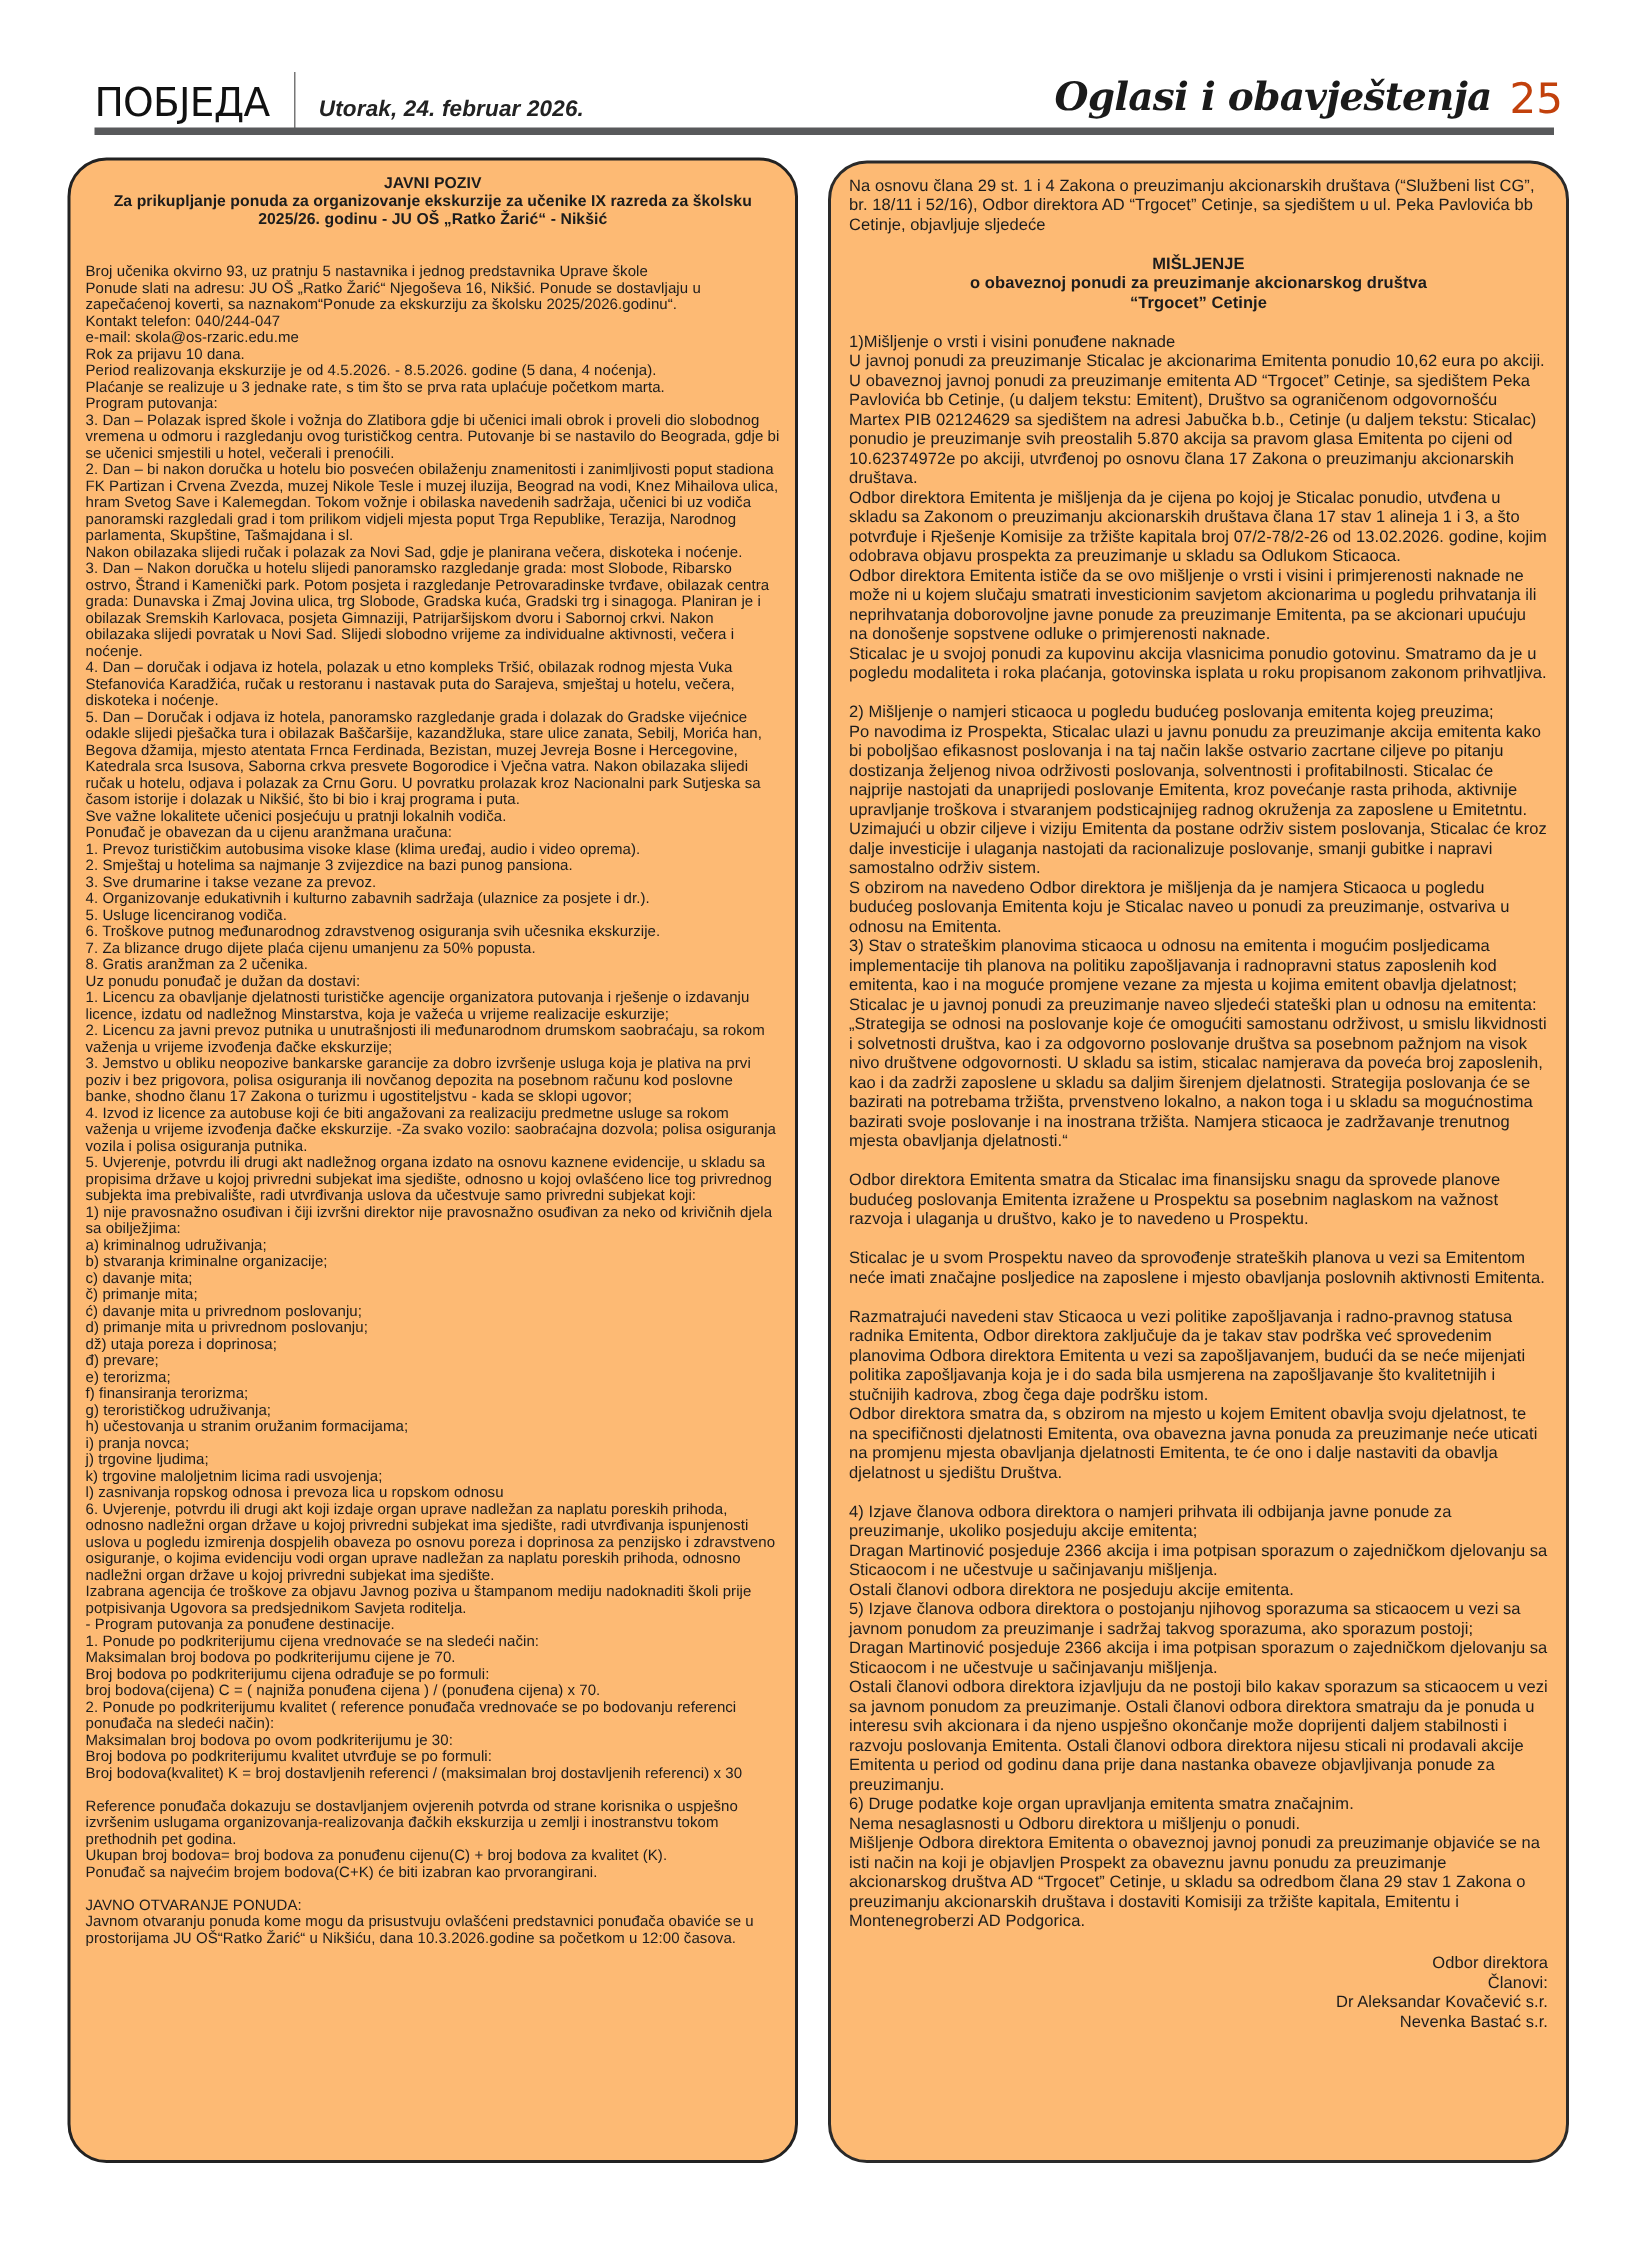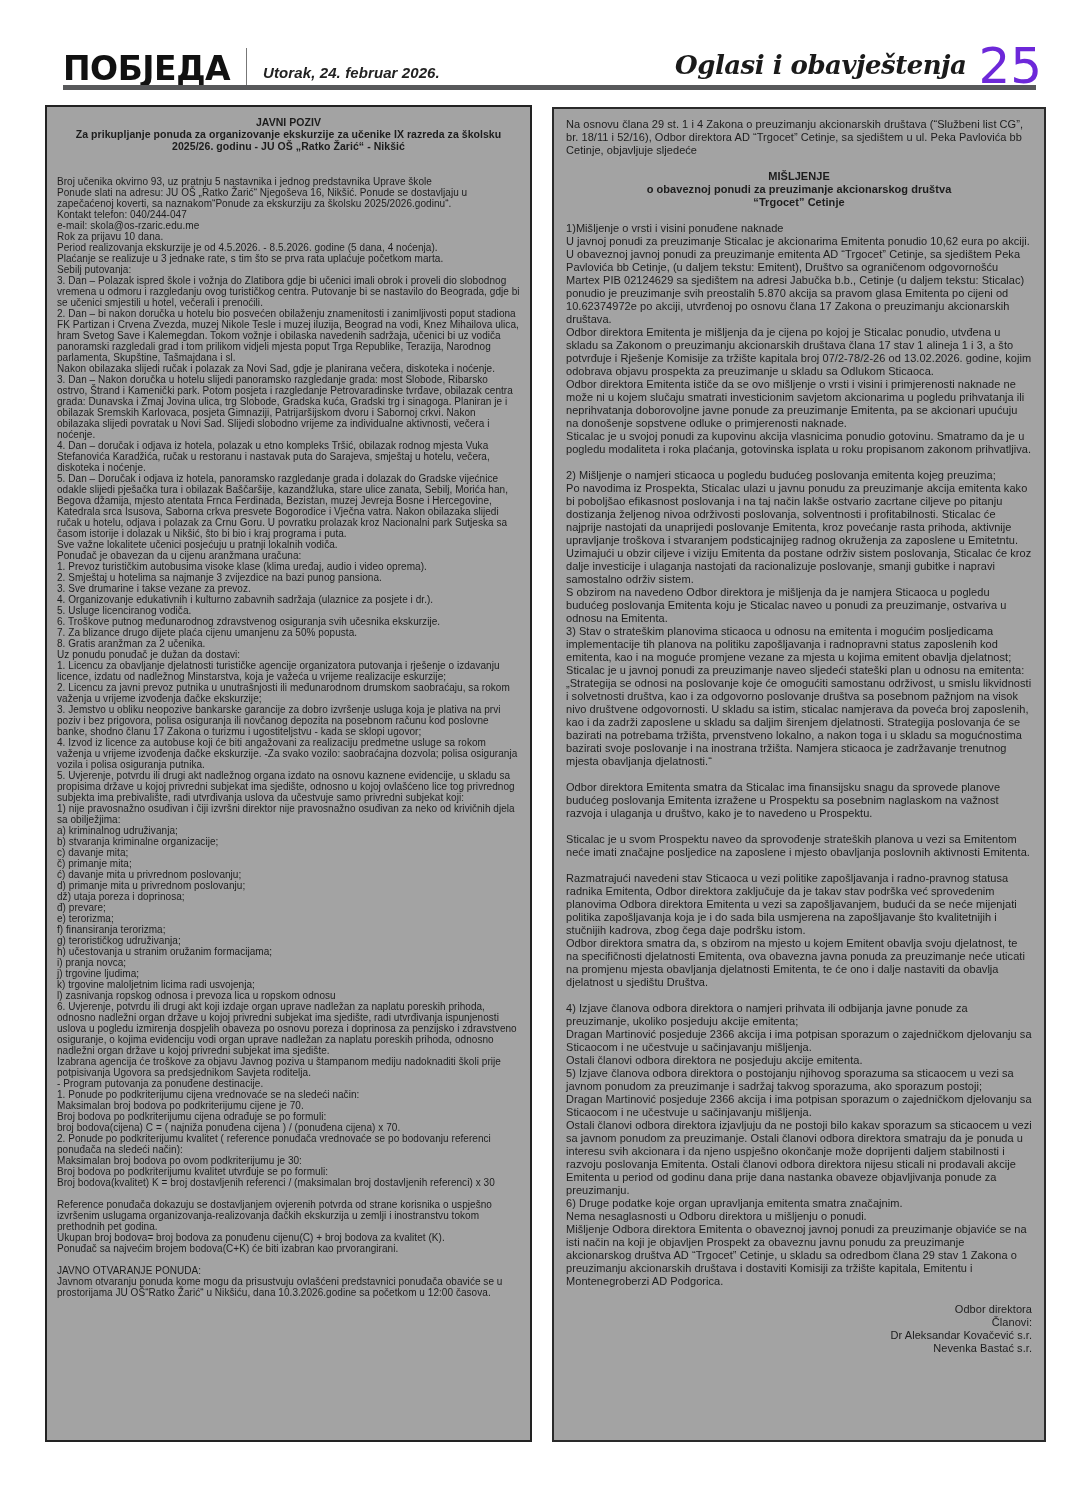--- a/index.html
+++ b/index.html
@@ -8,41 +8,41 @@
     font-family:"Liberation Sans", sans-serif;color:#1c1c1c;
     overflow:hidden;
   }
   
   .masthead{
     position:absolute;top:46px;left:63px;right:50px;height:38px;
     display:flex;align-items:flex-end;
   }
   .logo{
     font-family:"DejaVu Sans", sans-serif;
-    font-weight:bold;font-size:33px;line-height:30px;letter-spacing:-0.5px;
+    font-weight:normal;font-size:26px;line-height:30px;letter-spacing:-0.5px;
     transform:scaleY(1.02);color:#111;
   }
   .vline{width:1px;height:40px;background:#777;margin:0 16px;align-self:flex-end;margin-bottom:-4px;}
   .date{
     font-style:italic;font-size:15px;font-weight:bold;color:#222;
     padding-bottom:3px;letter-spacing:0.1px;
   }
   .head-right{margin-left:auto;display:flex;align-items:center;gap:12px;}
   .section-title{
     font-family:"DejaVu Serif", serif;font-style:italic;font-weight:bold;
     font-size:26px;color:#1a1a1a;letter-spacing:-0.5px;padding-bottom:2px;
   }
   .page-num{
-    font-family:"DejaVu Sans", sans-serif;font-size:50px;line-height:36px;
-    color:#6d28d9;font-weight:normal;
+    font-family:"DejaVu Sans", sans-serif;font-size:28px;line-height:36px;
+    color:#c2410c;font-weight:normal;
   }
   .rule{position:absolute;top:85px;left:63px;width:973px;height:5px;background:#58595b;}
 
   
-  .ad{position:absolute;box-sizing:border-box;background:#a3a3a3;overflow:hidden;}
+  .ad{position:absolute;box-sizing:border-box;background:#fdba74;overflow:hidden;border-radius:26px;}
   .ad-left{
     left:45px;top:105px;width:487px;height:1337px;
     border:2px solid #222;padding:7px 10px;
     font-size:10px;line-height:11px;--lh:11px;letter-spacing:0.05px;
   }
   .ad-right{
     left:552px;top:107px;width:494px;height:1335px;
     border:2px solid #2a2a2a;padding:9px 12px;
     font-size:11px;line-height:13px;--lh:13px;letter-spacing:0.05px;
   }
@@ -80,21 +80,21 @@
     <h1>JAVNI POZIV</h1>
     <h2>Za prikupljanje ponuda za organizovanje ekskurzije za učenike IX razreda za školsku 2025/26. godinu - JU OŠ „Ratko Žarić“ - Nikšić</h2>
     <div class="body">
         <p class="para">Broj učenika okvirno 93, uz pratnju 5 nastavnika i jednog predstavnika Uprave škole</p>
         <p class="para">Ponude slati na adresu: JU OŠ „Ratko Žarić“ Njegoševa 16, Nikšić. Ponude se dostavljaju u zapečaćenoj koverti, sa naznakom“Ponude za ekskurziju za školsku 2025/2026.godinu“.</p>
         <p class="para">Kontakt telefon: 040/244-047</p>
         <p class="para">e-mail: skola@os-rzaric.edu.me</p>
         <p class="para">Rok za prijavu 10 dana.</p>
         <p class="para">Period realizovanja ekskurzije je od 4.5.2026. - 8.5.2026. godine (5 dana, 4 noćenja).</p>
         <p class="para">Plaćanje se realizuje u 3 jednake rate, s tim što se prva rata uplaćuje početkom marta.</p>
-        <p class="para">Sebilj putovanja:</p>
+        <p class="para">Program putovanja:</p>
         <p class="para">3. Dan – Polazak ispred škole i vožnja do Zlatibora gdje bi učenici imali obrok i proveli dio slobodnog vremena u odmoru i razgledanju ovog turističkog centra. Putovanje bi se nastavilo do Beograda, gdje bi se učenici smjestili u hotel, večerali i prenoćili.</p>
         <p class="para">2. Dan – bi nakon doručka u hotelu bio posvećen obilaženju znamenitosti i zanimljivosti poput stadiona FK Partizan i Crvena Zvezda, muzej Nikole Tesle i muzej iluzija, Beograd na vodi, Knez Mihailova ulica, hram Svetog Save i Kalemegdan. Tokom vožnje i obilaska navedenih sadržaja, učenici bi uz vodiča panoramski razgledali grad i tom prilikom vidjeli mjesta poput Trga Republike, Terazija, Narodnog parlamenta, Skupštine, Tašmajdana i sl.</p>
         <p class="para">Nakon obilazaka slijedi ručak i polazak za Novi Sad, gdje je planirana večera, diskoteka i noćenje.</p>
         <p class="para">3. Dan – Nakon doručka u hotelu slijedi panoramsko razgledanje grada: most Slobode, Ribarsko ostrvo, Štrand i Kamenički park. Potom posjeta i razgledanje Petrovaradinske tvrđave, obilazak centra grada: Dunavska i Zmaj Jovina ulica, trg Slobode, Gradska kuća, Gradski trg i sinagoga. Planiran je i obilazak Sremskih Karlovaca, posjeta Gimnaziji, Patrijaršijskom dvoru i Sabornoj crkvi. Nakon obilazaka slijedi povratak u Novi Sad. Slijedi slobodno vrijeme za individualne aktivnosti, večera i noćenje.</p>
         <p class="para">4. Dan – doručak i odjava iz hotela, polazak u etno kompleks Tršić, obilazak rodnog mjesta Vuka Stefanovića Karadžića, ručak u restoranu i nastavak puta do Sarajeva, smještaj u hotelu, večera, diskoteka i noćenje.</p>
         <p class="para">5. Dan – Doručak i odjava iz hotela, panoramsko razgledanje grada i dolazak do Gradske vijećnice odakle slijedi pješačka tura i obilazak Baščaršije, kazandžluka, stare ulice zanata, Sebilj, Morića han, Begova džamija, mjesto atentata Frnca Ferdinada, Bezistan, muzej Jevreja Bosne i Hercegovine, Katedrala srca Isusova, Saborna crkva presvete Bogorodice i Vječna vatra. Nakon obilazaka slijedi ručak u hotelu, odjava i polazak za Crnu Goru. U povratku prolazak kroz Nacionalni park Sutjeska sa časom istorije i dolazak u Nikšić, što bi bio i kraj programa i puta.</p>
         <p class="para">Sve važne lokalitete učenici posjećuju u pratnji lokalnih vodiča.</p>
         <p class="para">Ponuđač je obavezan da u cijenu aranžmana uračuna:</p>
         <p class="para">1. Prevoz turističkim autobusima visoke klase (klima uređaj, audio i video oprema).</p>
         <p class="para">2. Smještaj u hotelima sa najmanje 3 zvijezdice na bazi punog pansiona.</p>

